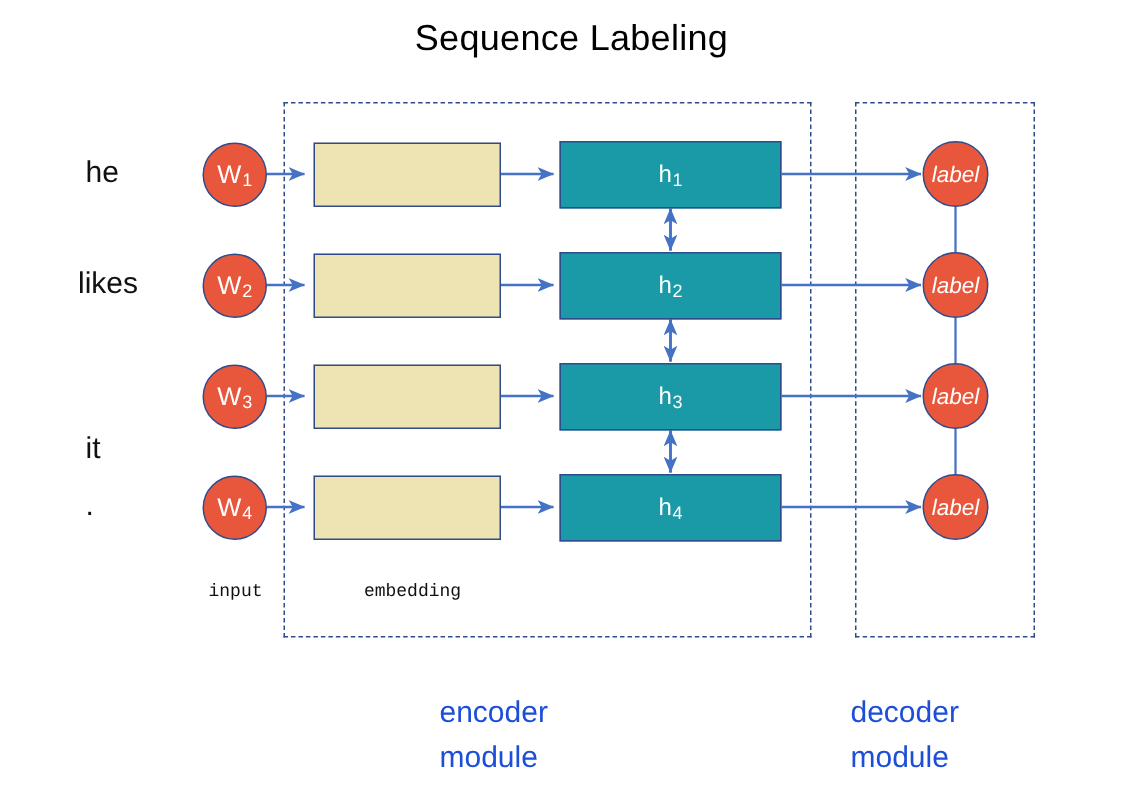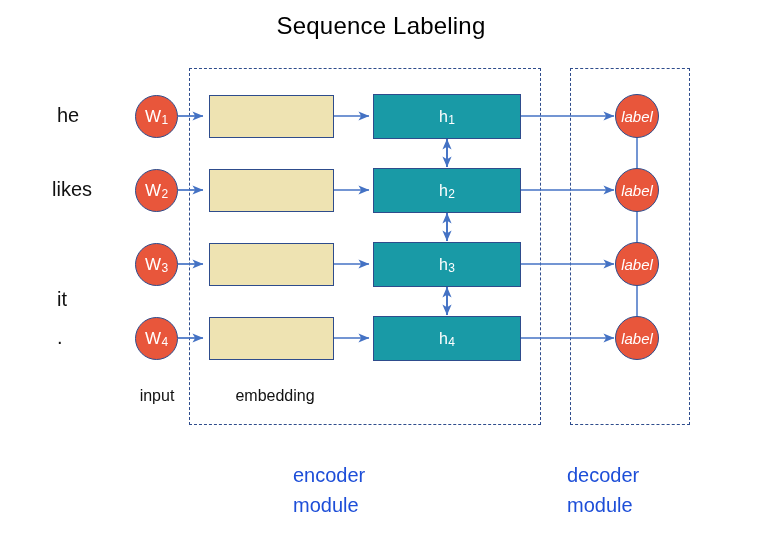--- a/index.html
+++ b/index.html
@@ -102,24 +102,25 @@
     margin-left: 0.5px;
   }
   .dashed-box {
     position: absolute;
     border: 1.4px dashed #2E4C8C;
     box-sizing: border-box;
     background: transparent;
   }
   .section-label {
     position: absolute;
-    font-size: 16px;
+    font-size: 12px;
     color: #111111;
     text-align: center;
     white-space: nowrap;
+    font-family: Liberation Mono, monospace;
   }
   .module-label {
     position: absolute;
     font-size: 20px;
     color: #1d4ed8;
     text-align: left;
     line-height: 1.5;
     white-space: nowrap;
   }
 </style>

